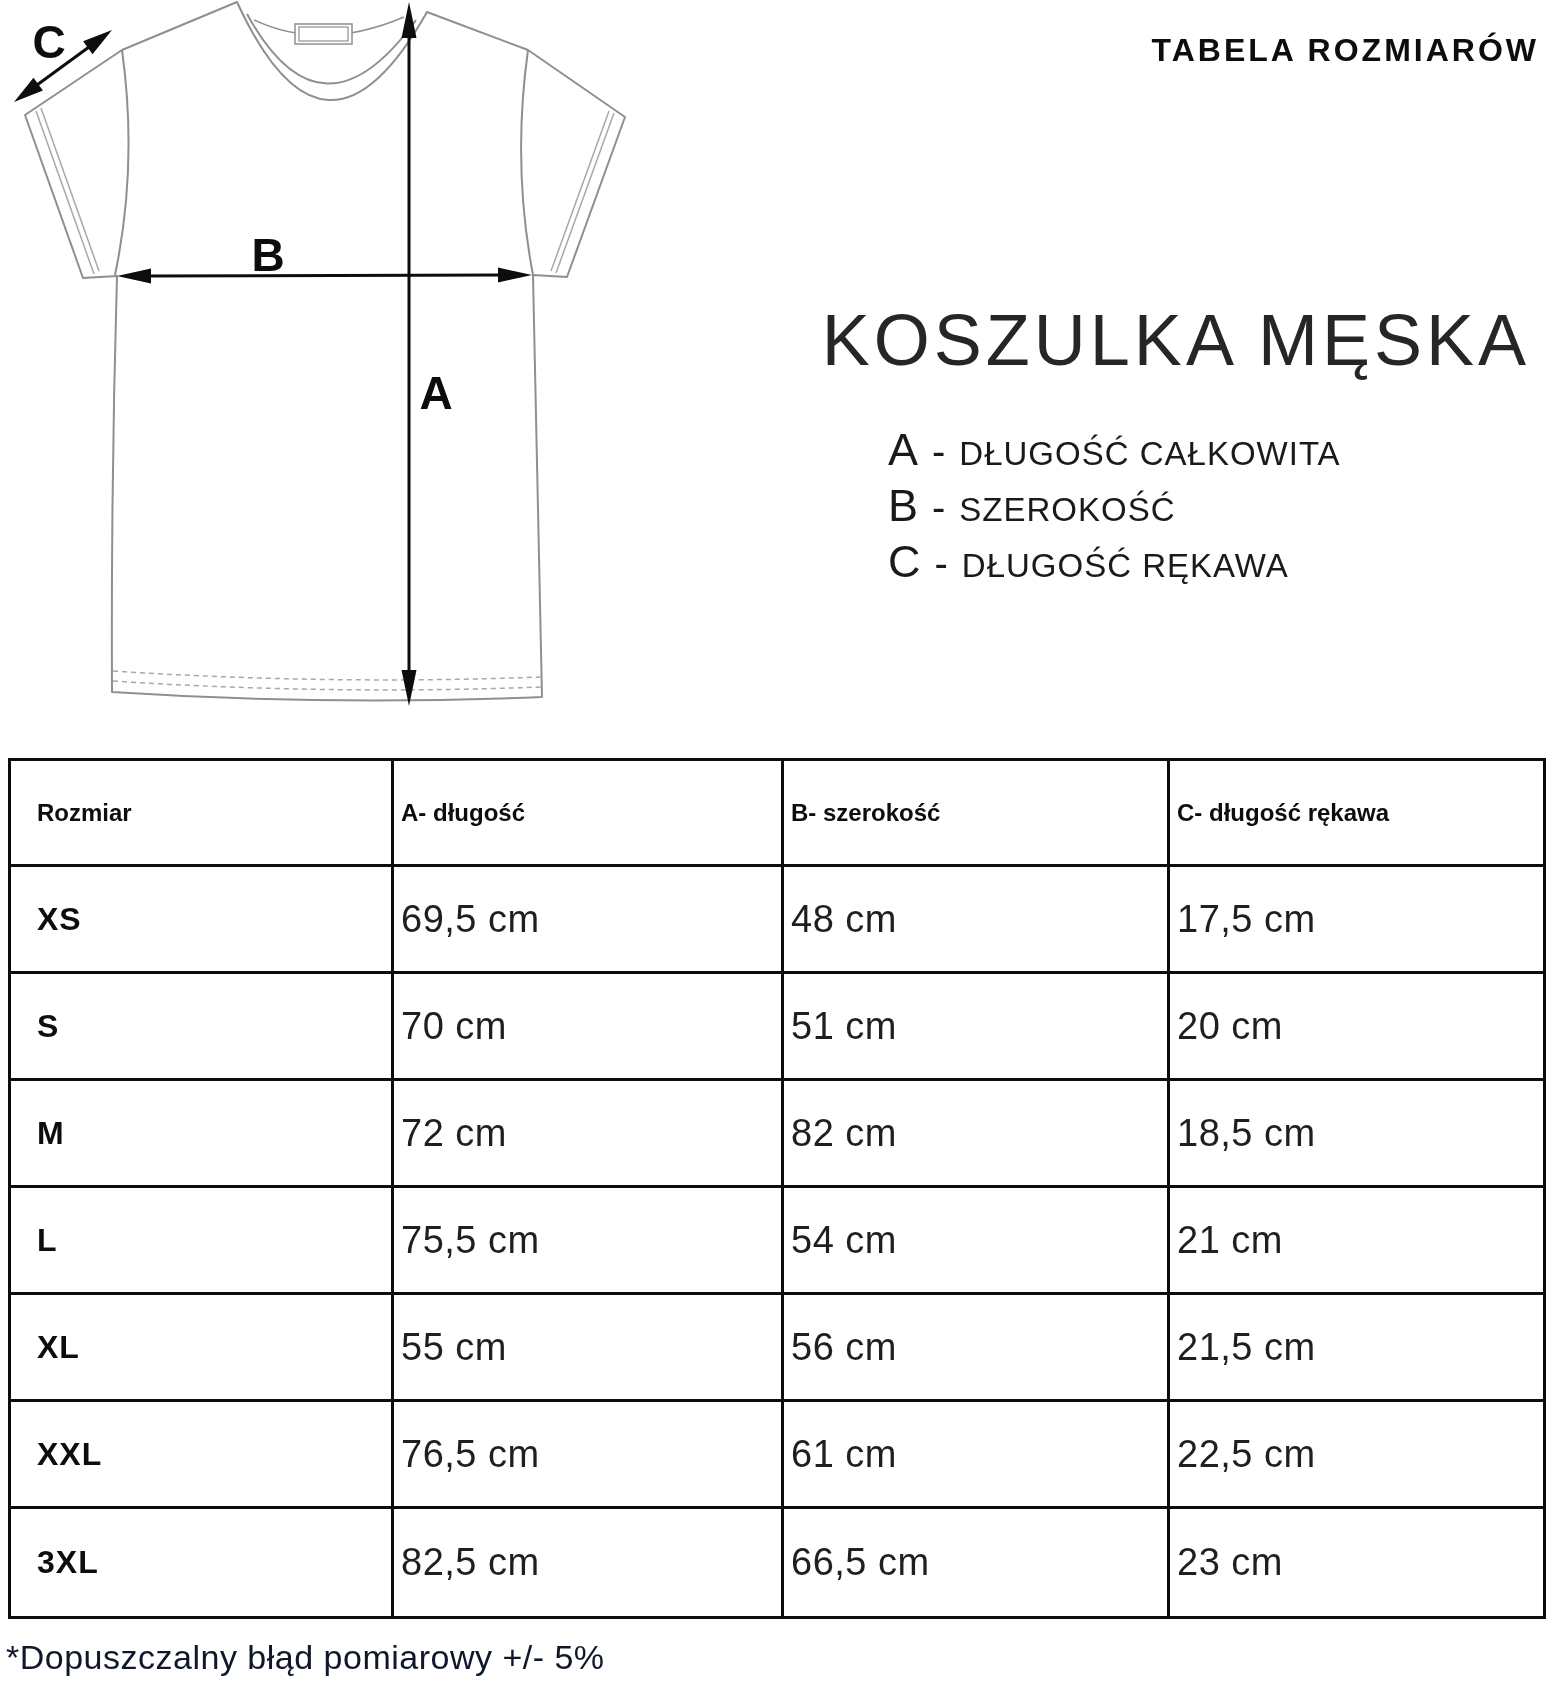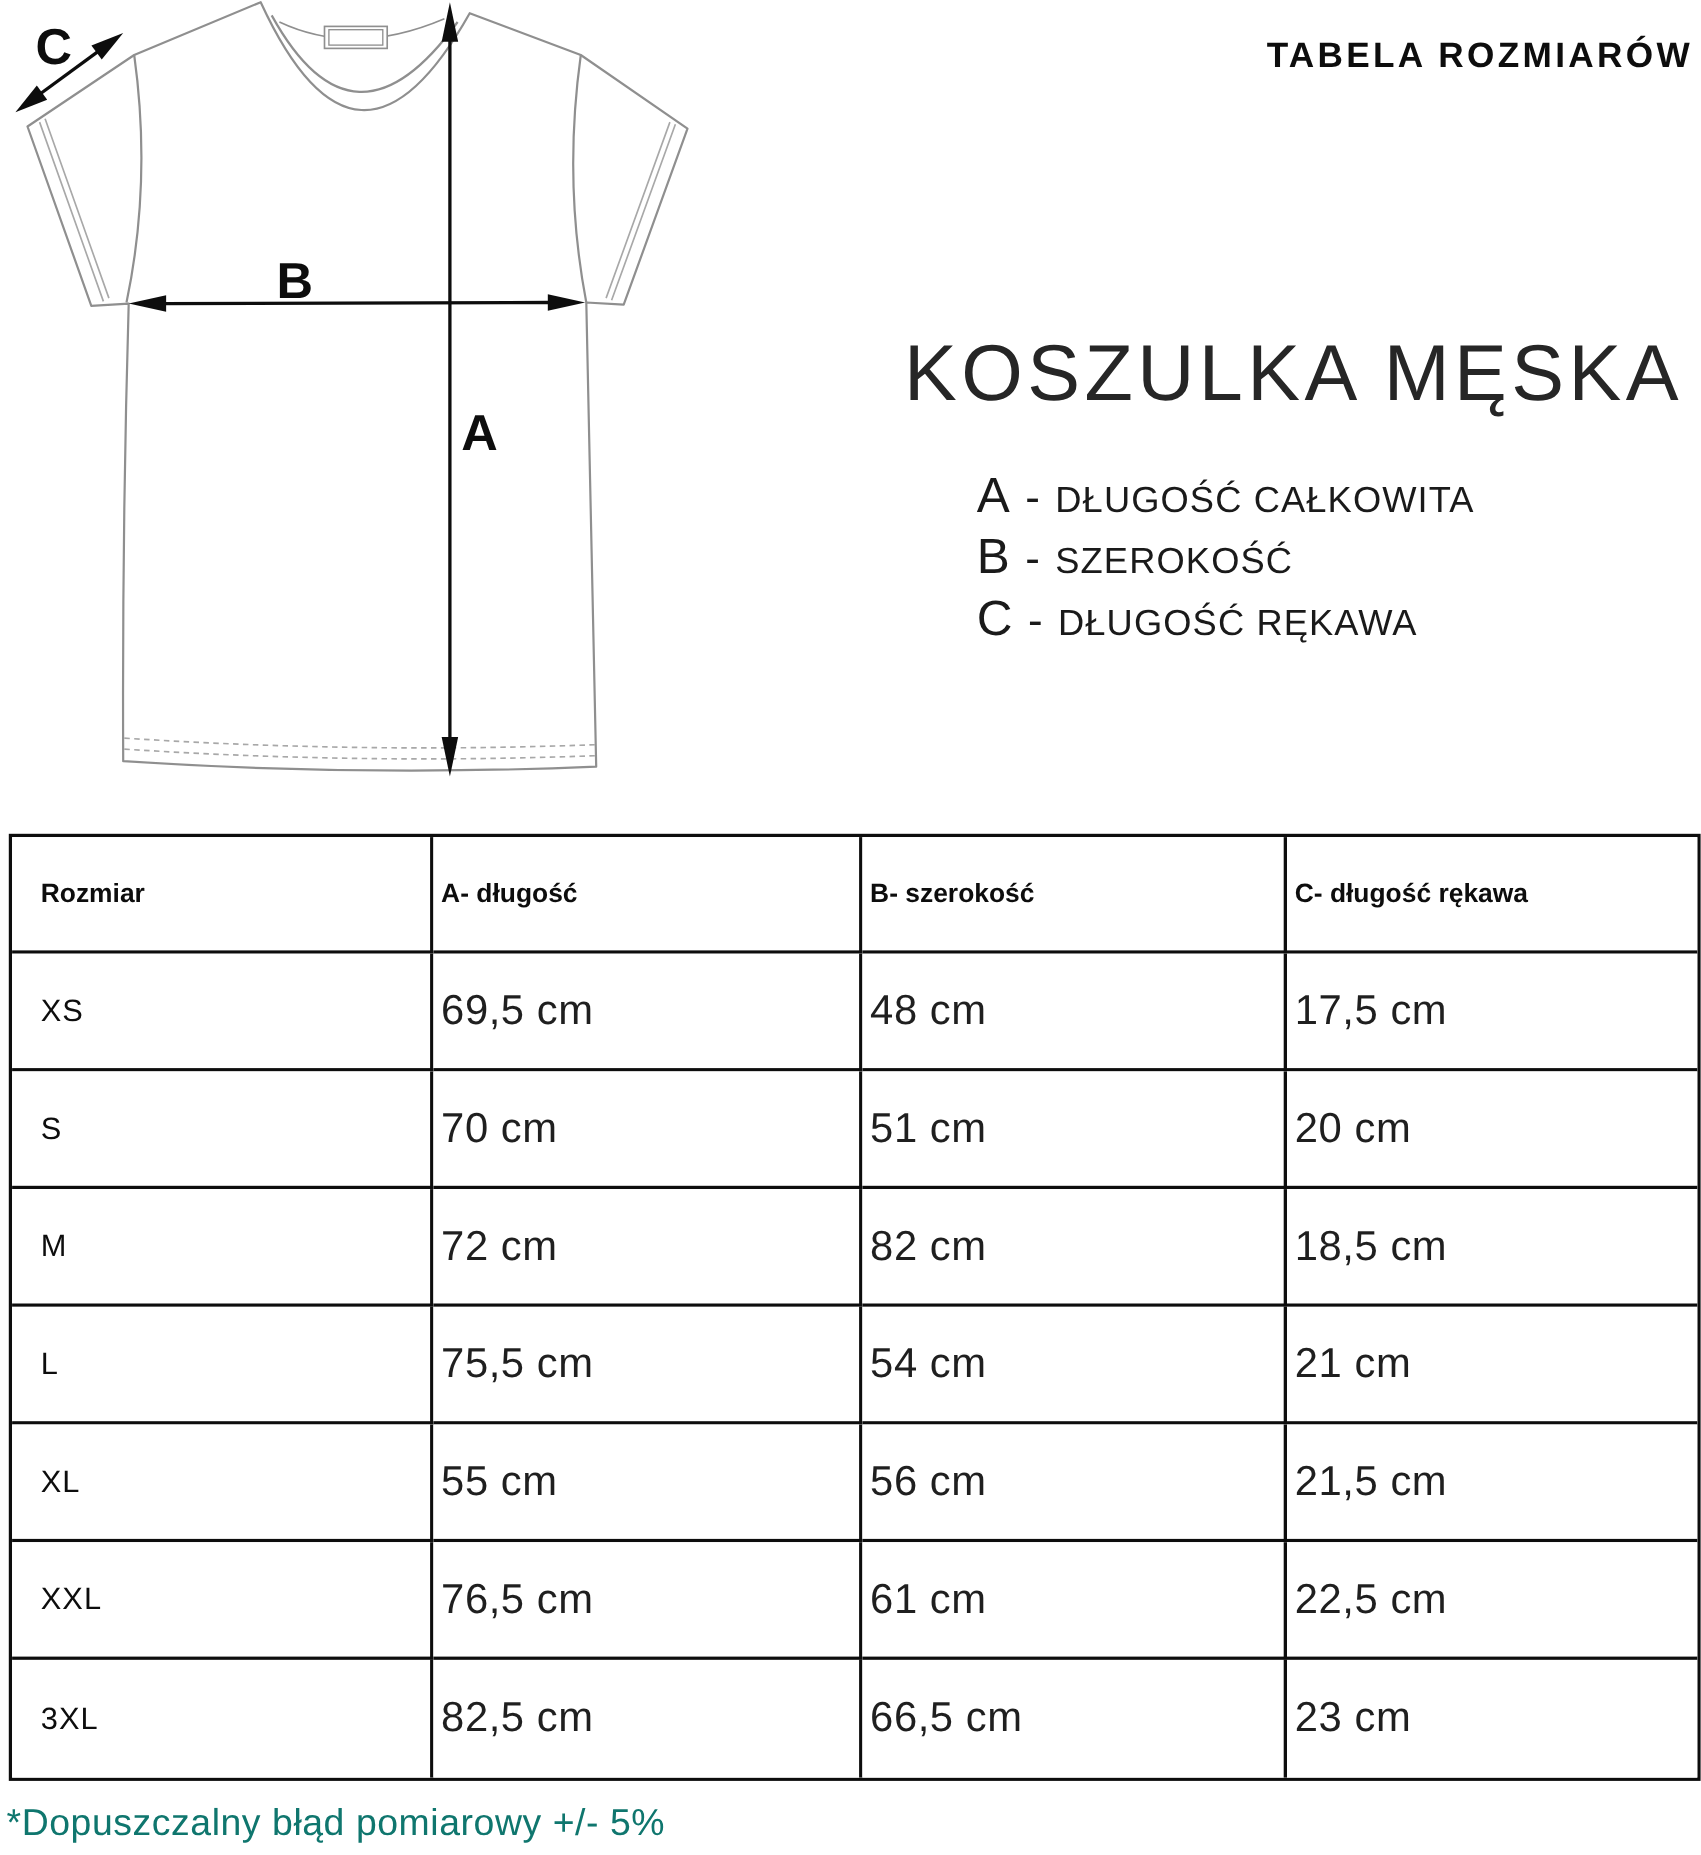--- a/index.html
+++ b/index.html
@@ -36,26 +36,26 @@
   }
   .cell{
     display:flex;align-items:center;box-sizing:border-box;
     border-right:3px solid #0d0d0d;border-bottom:3px solid #0d0d0d;
     padding-left:7px;background:#fff;
   }
   .cell.col-first{padding-left:26px;}
   .cell.col-last{border-right:none;}
   .cell.row-last{border-bottom:none;}
   .cell.header{font-size:24px;font-weight:700;color:#0d0d0d;}
-  .cell.size{font-size:28px;font-weight:400;color:#0d0d0d;letter-spacing:1px;}
+  .cell.size{font-size:32px;font-weight:700;color:#0d0d0d;letter-spacing:1px;}
   .cell.value{font-size:38px;font-weight:400;color:#1f1f1f;letter-spacing:0.5px;}
 
   .footnote{
     position:absolute;left:6px;top:1638px;
-    font-size:34px;font-weight:400;color:#0f766e;letter-spacing:0.5px;
+    font-size:34px;font-weight:400;color:#0f172a;letter-spacing:0.5px;
   }
 </style>
 </head>
 <body>
 
 <svg class="diagram-svg" width="660" height="710" viewBox="0 0 660 710">
 
   <path d="M237,2 L122,50 L25,115 L83,278 L117,276
            Q111,480 112,692
            Q327,706 542,697

